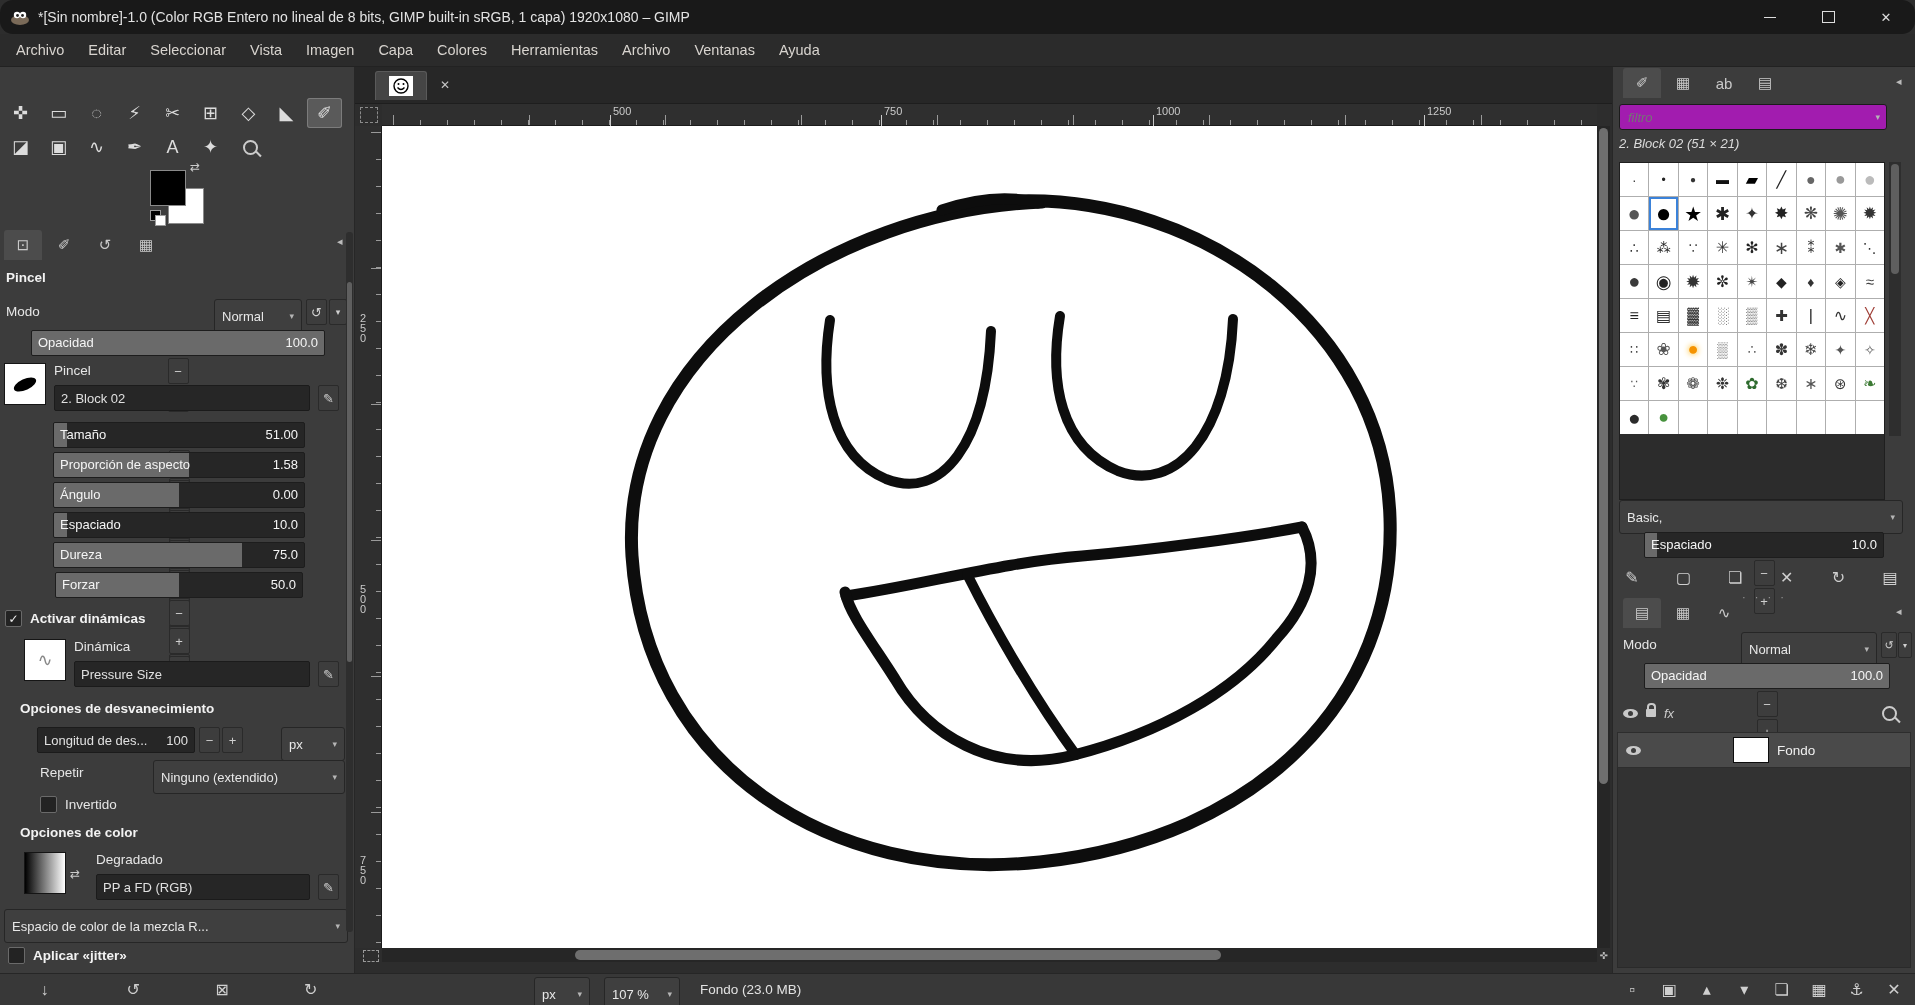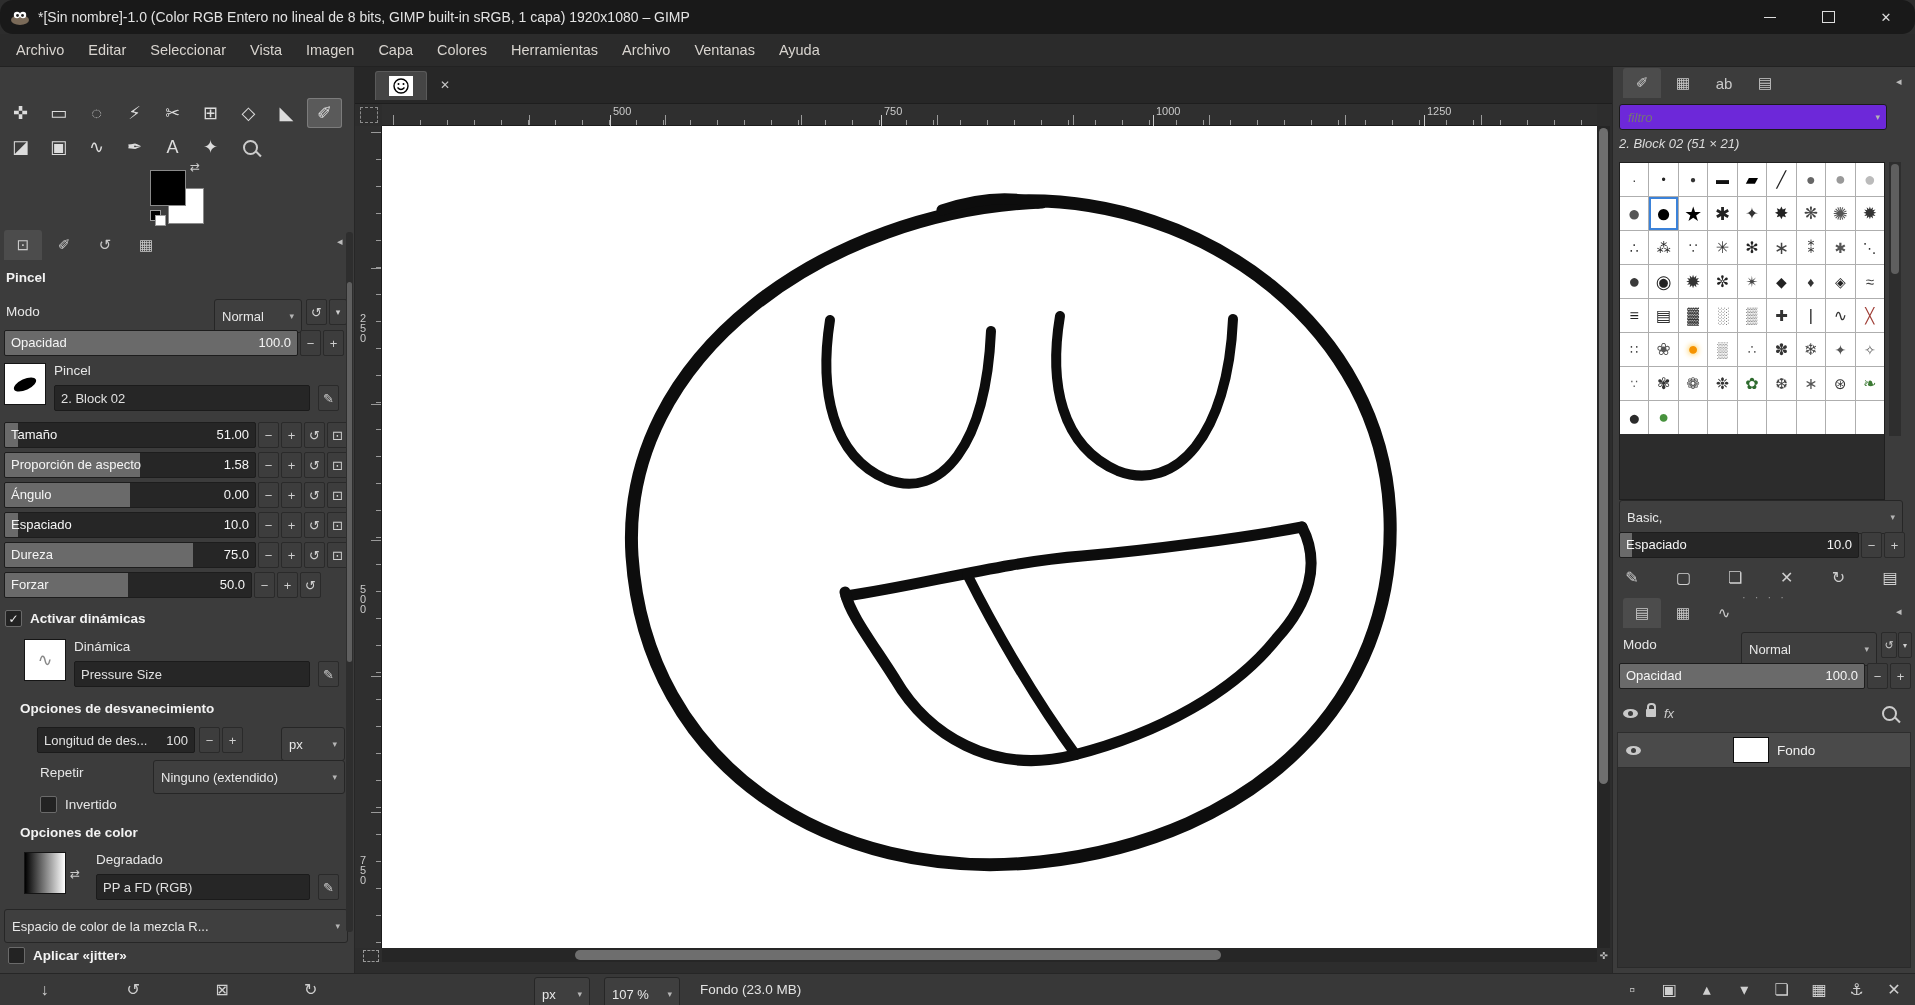--- a/index.html
+++ b/index.html
@@ -25,21 +25,21 @@
   .tool{width:35px;height:30px;display:flex;align-items:center;justify-content:center;font-size:18px;color:#dcdcdc;border-radius:3px;}
   .tool.active{background:#5a5a5a;box-shadow:inset 0 0 0 1px #7c7c7c;}
   .dtab{width:38px;height:30px;display:flex;align-items:center;justify-content:center;font-size:15px;color:#c9c9c9;}
   .dtab.active{background:#4c4c4c;border-radius:3px 3px 0 0;}
   .hdr{font-size:13.5px;font-weight:bold;color:#f2f2f2;}
   .lbl{font-size:13.5px;color:#e6e6e6;}
   .combo{display:flex;align-items:center;justify-content:space-between;background:#3f3f3f;border:1px solid #262626;border-radius:3px;padding:16px 7px;color:#e8e8e8;font-size:13px;height:26px;box-sizing:border-box;}
   .combo .car{color:#b5b5b5;font-size:9px;margin-left:6px;}
   .inset{background:#262626;border:1px solid #1b1b1b;border-radius:2px;color:#e0e0e0;font-size:13px;display:flex;align-items:center;padding:0 6px;height:26px;box-sizing:border-box;}
   .sq{width:21px;height:26px;background:#3d3d3d;border:1px solid #2a2a2a;border-radius:2px;color:#cfcfcf;font-size:13px;display:flex;align-items:center;justify-content:center;box-sizing:border-box;flex:none;}
-  .srow{display:flex;gap:2px;height:26px;margin-bottom:4px;align-items:center;}
+  .srow{display:flex;gap:2px;height:26px;margin-bottom:4px;align-items:center;flex-direction:column;}
   .strough{position:relative;height:26px;background:#262626;border:1px solid #1d1d1d;border-radius:2px;overflow:hidden;flex:none;box-sizing:border-box;}
   .sfill{position:absolute;left:0;top:0;bottom:0;background:#6a6a6a;}
   .slabel{position:absolute;left:6px;top:0;line-height:24px;font-size:13px;color:#f5f5f5;white-space:nowrap;}
   .svalue{position:absolute;right:6px;top:0;line-height:24px;font-size:13px;color:#f5f5f5;}
   .srow.no-tablet .tablet{visibility:hidden;}
   .cb{width:15px;height:15px;background:#232323;border:1px solid #6a6a6a;border-radius:2px;display:inline-flex;align-items:center;justify-content:center;font-size:12px;color:#f0f0f0;flex:none;}
   .chooser-thumb{background:#fff;border:1px solid #151515;display:flex;align-items:center;justify-content:center;box-sizing:border-box;}
   .fico{font-size:16px;color:#cfcfcf;display:flex;align-items:center;justify-content:center;width:26px;height:26px;}
   .lens{position:relative;width:11px;height:11px;border:2px solid #ccc;border-radius:50%;display:inline-block;}
   .lens::after{content:"";position:absolute;width:7px;height:2px;background:#ccc;transform:rotate(45deg);right:-6px;bottom:-2px;}
@@ -66,21 +66,21 @@
   .corner-btn{left:5px;top:40px;width:18px;height:16px;border:1px dashed #8a8a8a;box-sizing:border-box;}
   .viewport{left:27px;top:59px;width:1215px;height:822px;background:#ffffff;overflow:hidden;}
   .art path{fill:none;stroke-linecap:round;stroke-linejoin:round;}
   .hscroll{left:27px;top:881px;width:1215px;height:14px;background:#262626;}
   .hthumb{position:absolute;left:193px;top:2px;width:646px;height:10px;background:#6e6e6e;border-radius:5px;}
   .vscroll{left:1242px;top:59px;width:13px;height:822px;background:#262626;}
   .vthumb{position:absolute;left:2px;top:2px;width:9px;height:656px;background:#6e6e6e;border-radius:5px;}
   .qmask{left:8px;top:883px;width:16px;height:12px;border:1px dashed #999;box-sizing:border-box;}
   .navbtn{left:1243px;top:882px;width:12px;height:12px;color:#bbb;font-size:10px;display:flex;align-items:center;justify-content:center;}
   
-  .search{display:flex;align-items:center;background:#6d28d9;border:1px solid #1b1b1b;border-radius:3px;height:26px;box-sizing:border-box;padding:0 6px;}
+  .search{display:flex;align-items:center;background:#a21caf;border:1px solid #1b1b1b;border-radius:3px;height:26px;box-sizing:border-box;padding:0 6px;}
   .search input{flex:1;background:transparent;border:none;outline:none;color:#bdbdbd;font-style:italic;font-size:13px;font-family:inherit;min-width:0;}
   .bgrid{display:grid;grid-template-columns:repeat(9,1fr);grid-auto-rows:33px;gap:1px;background:#aeaeae;border:1px solid #1f1f1f;box-sizing:border-box;}
   .bcell{background:#fff;display:flex;align-items:center;justify-content:center;overflow:hidden;}
   .bcell.sel{box-shadow:inset 0 0 0 2px #3b82d9;}
   .bcell .glow{text-shadow:0 0 6px #ffb300;}
   .layerrow{display:flex;align-items:center;background:#4a4a4a;border:1px solid #2d2d2d;box-sizing:border-box;}
   .lthumb{width:36px;height:26px;background:#fff;border:1px solid #0d0d0d;box-sizing:border-box;}
   
   .bottombar{left:0;top:973px;width:1915px;height:32px;background:#383838;border-top:1px solid #262626;box-sizing:border-box;}
   .statmsg{font-size:13.5px;color:#e2e2e2;line-height:30px;}

